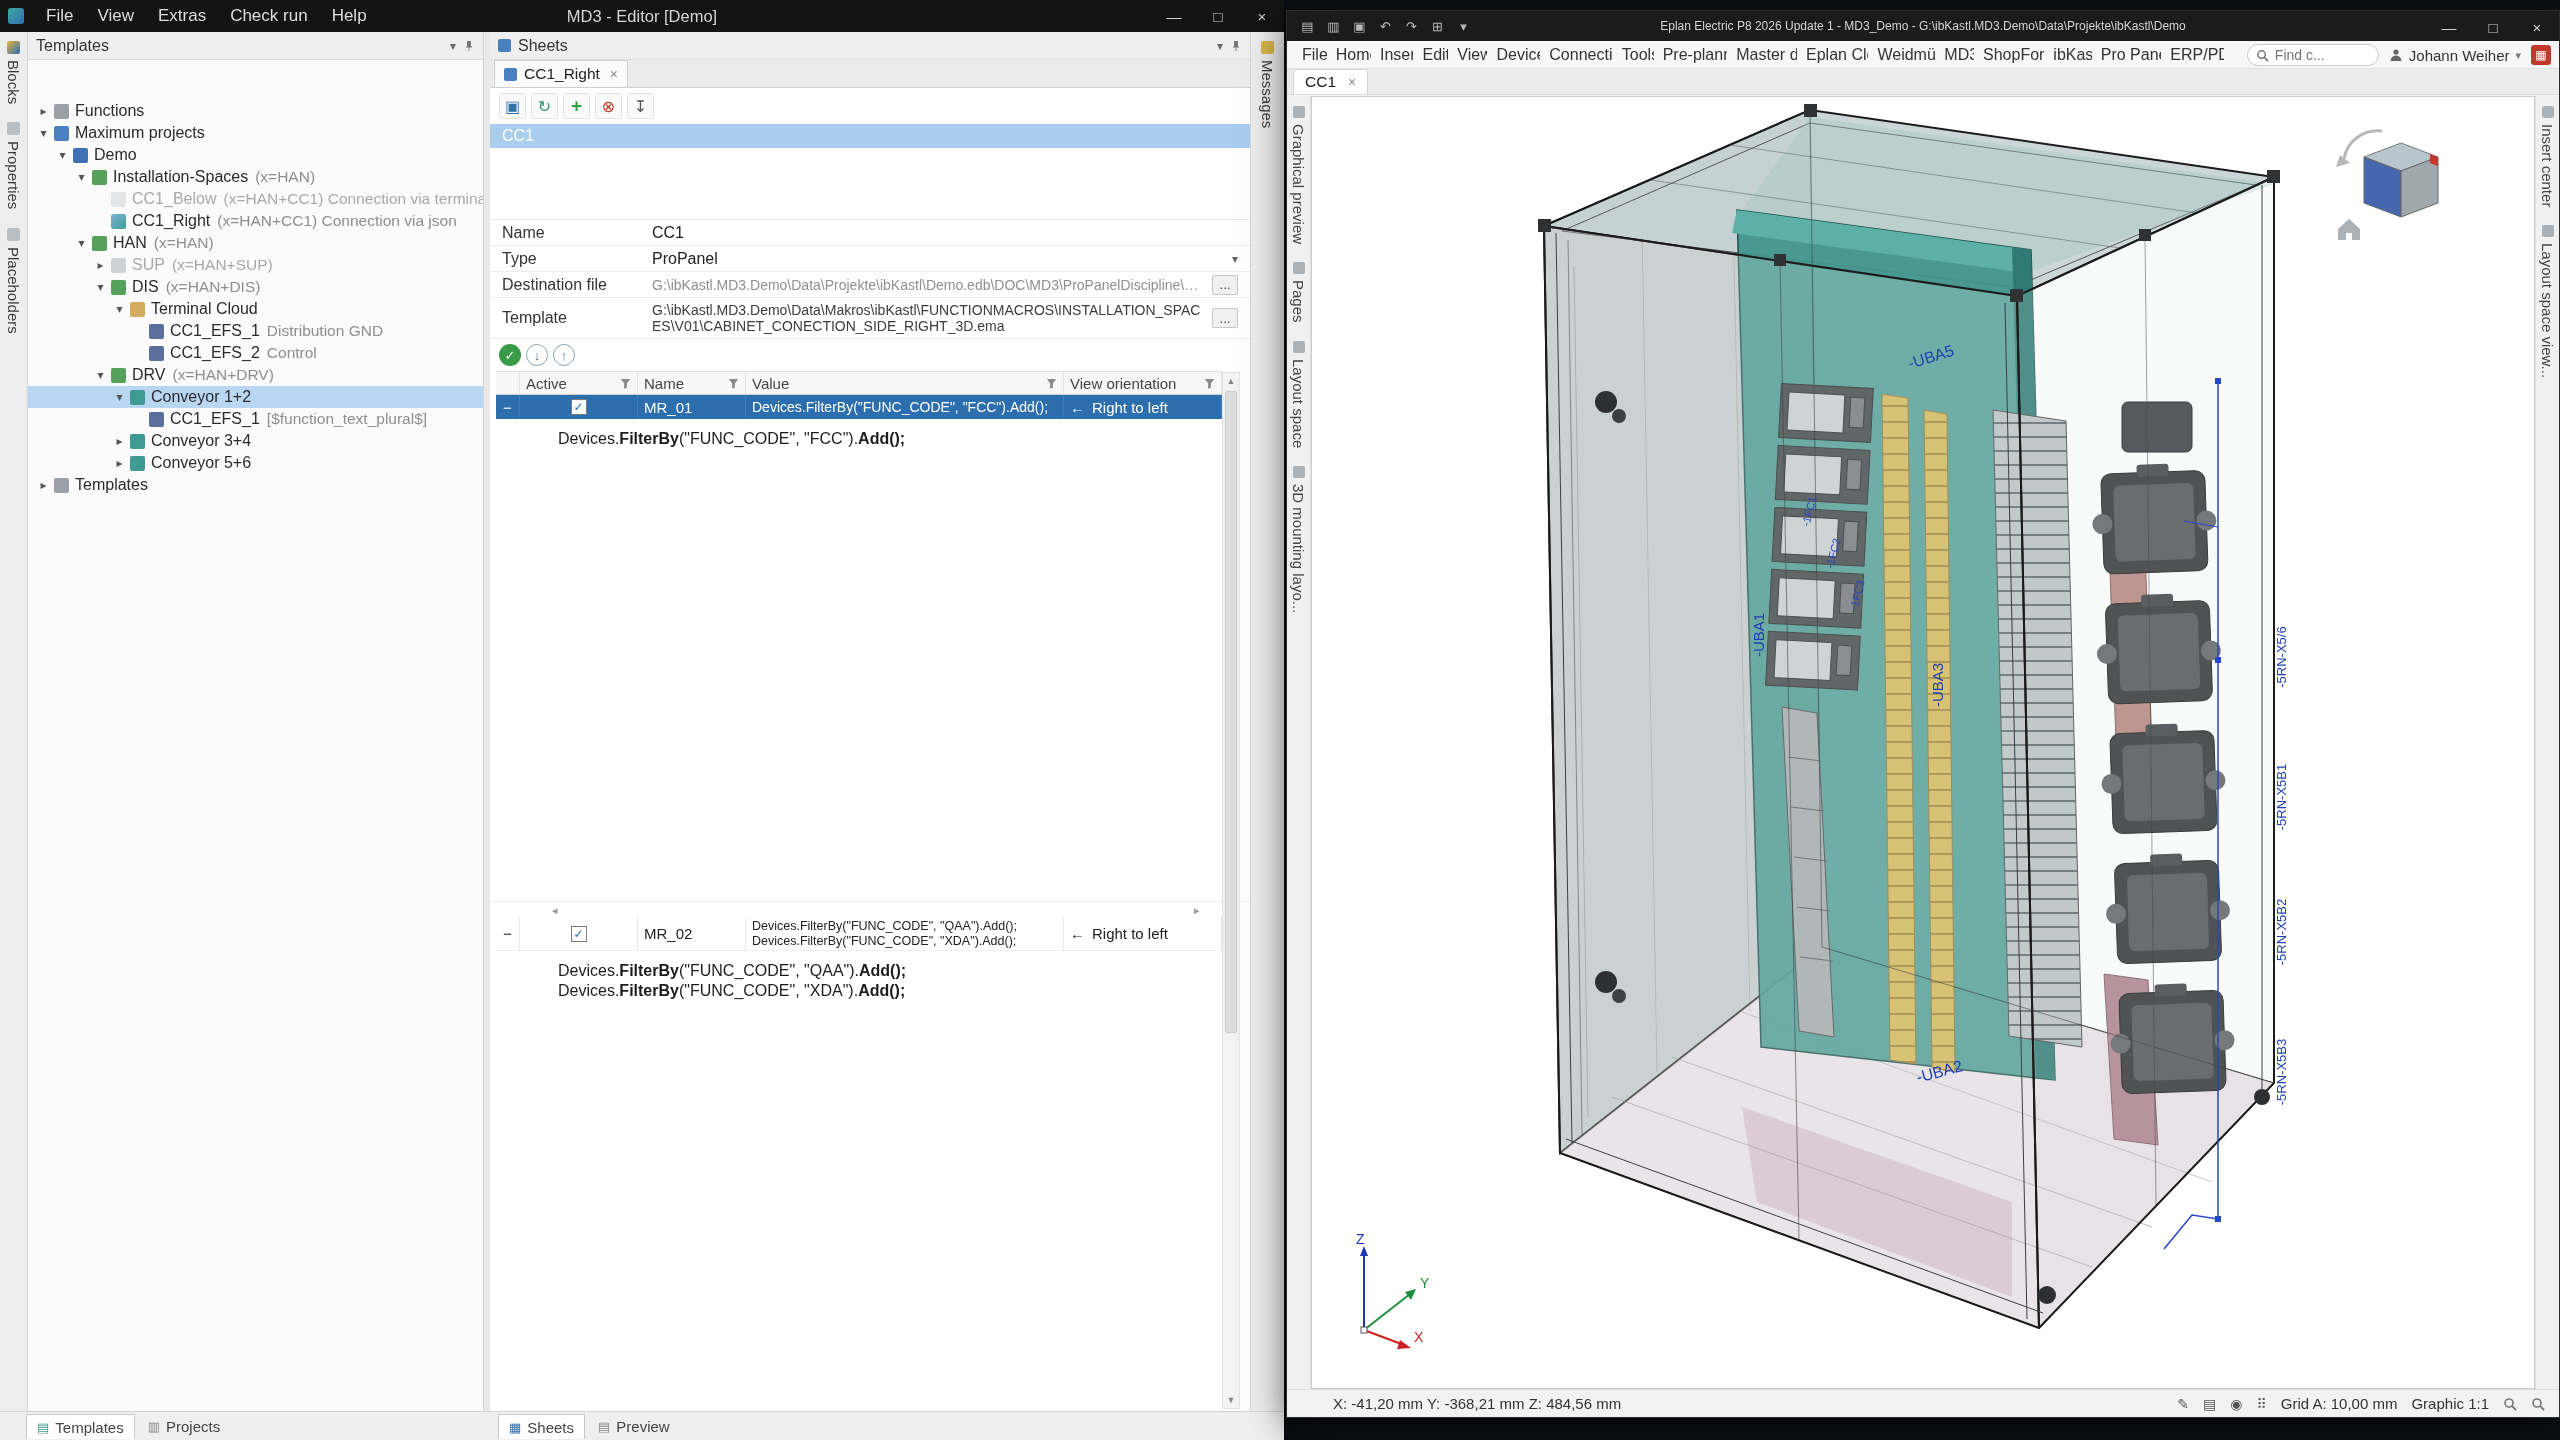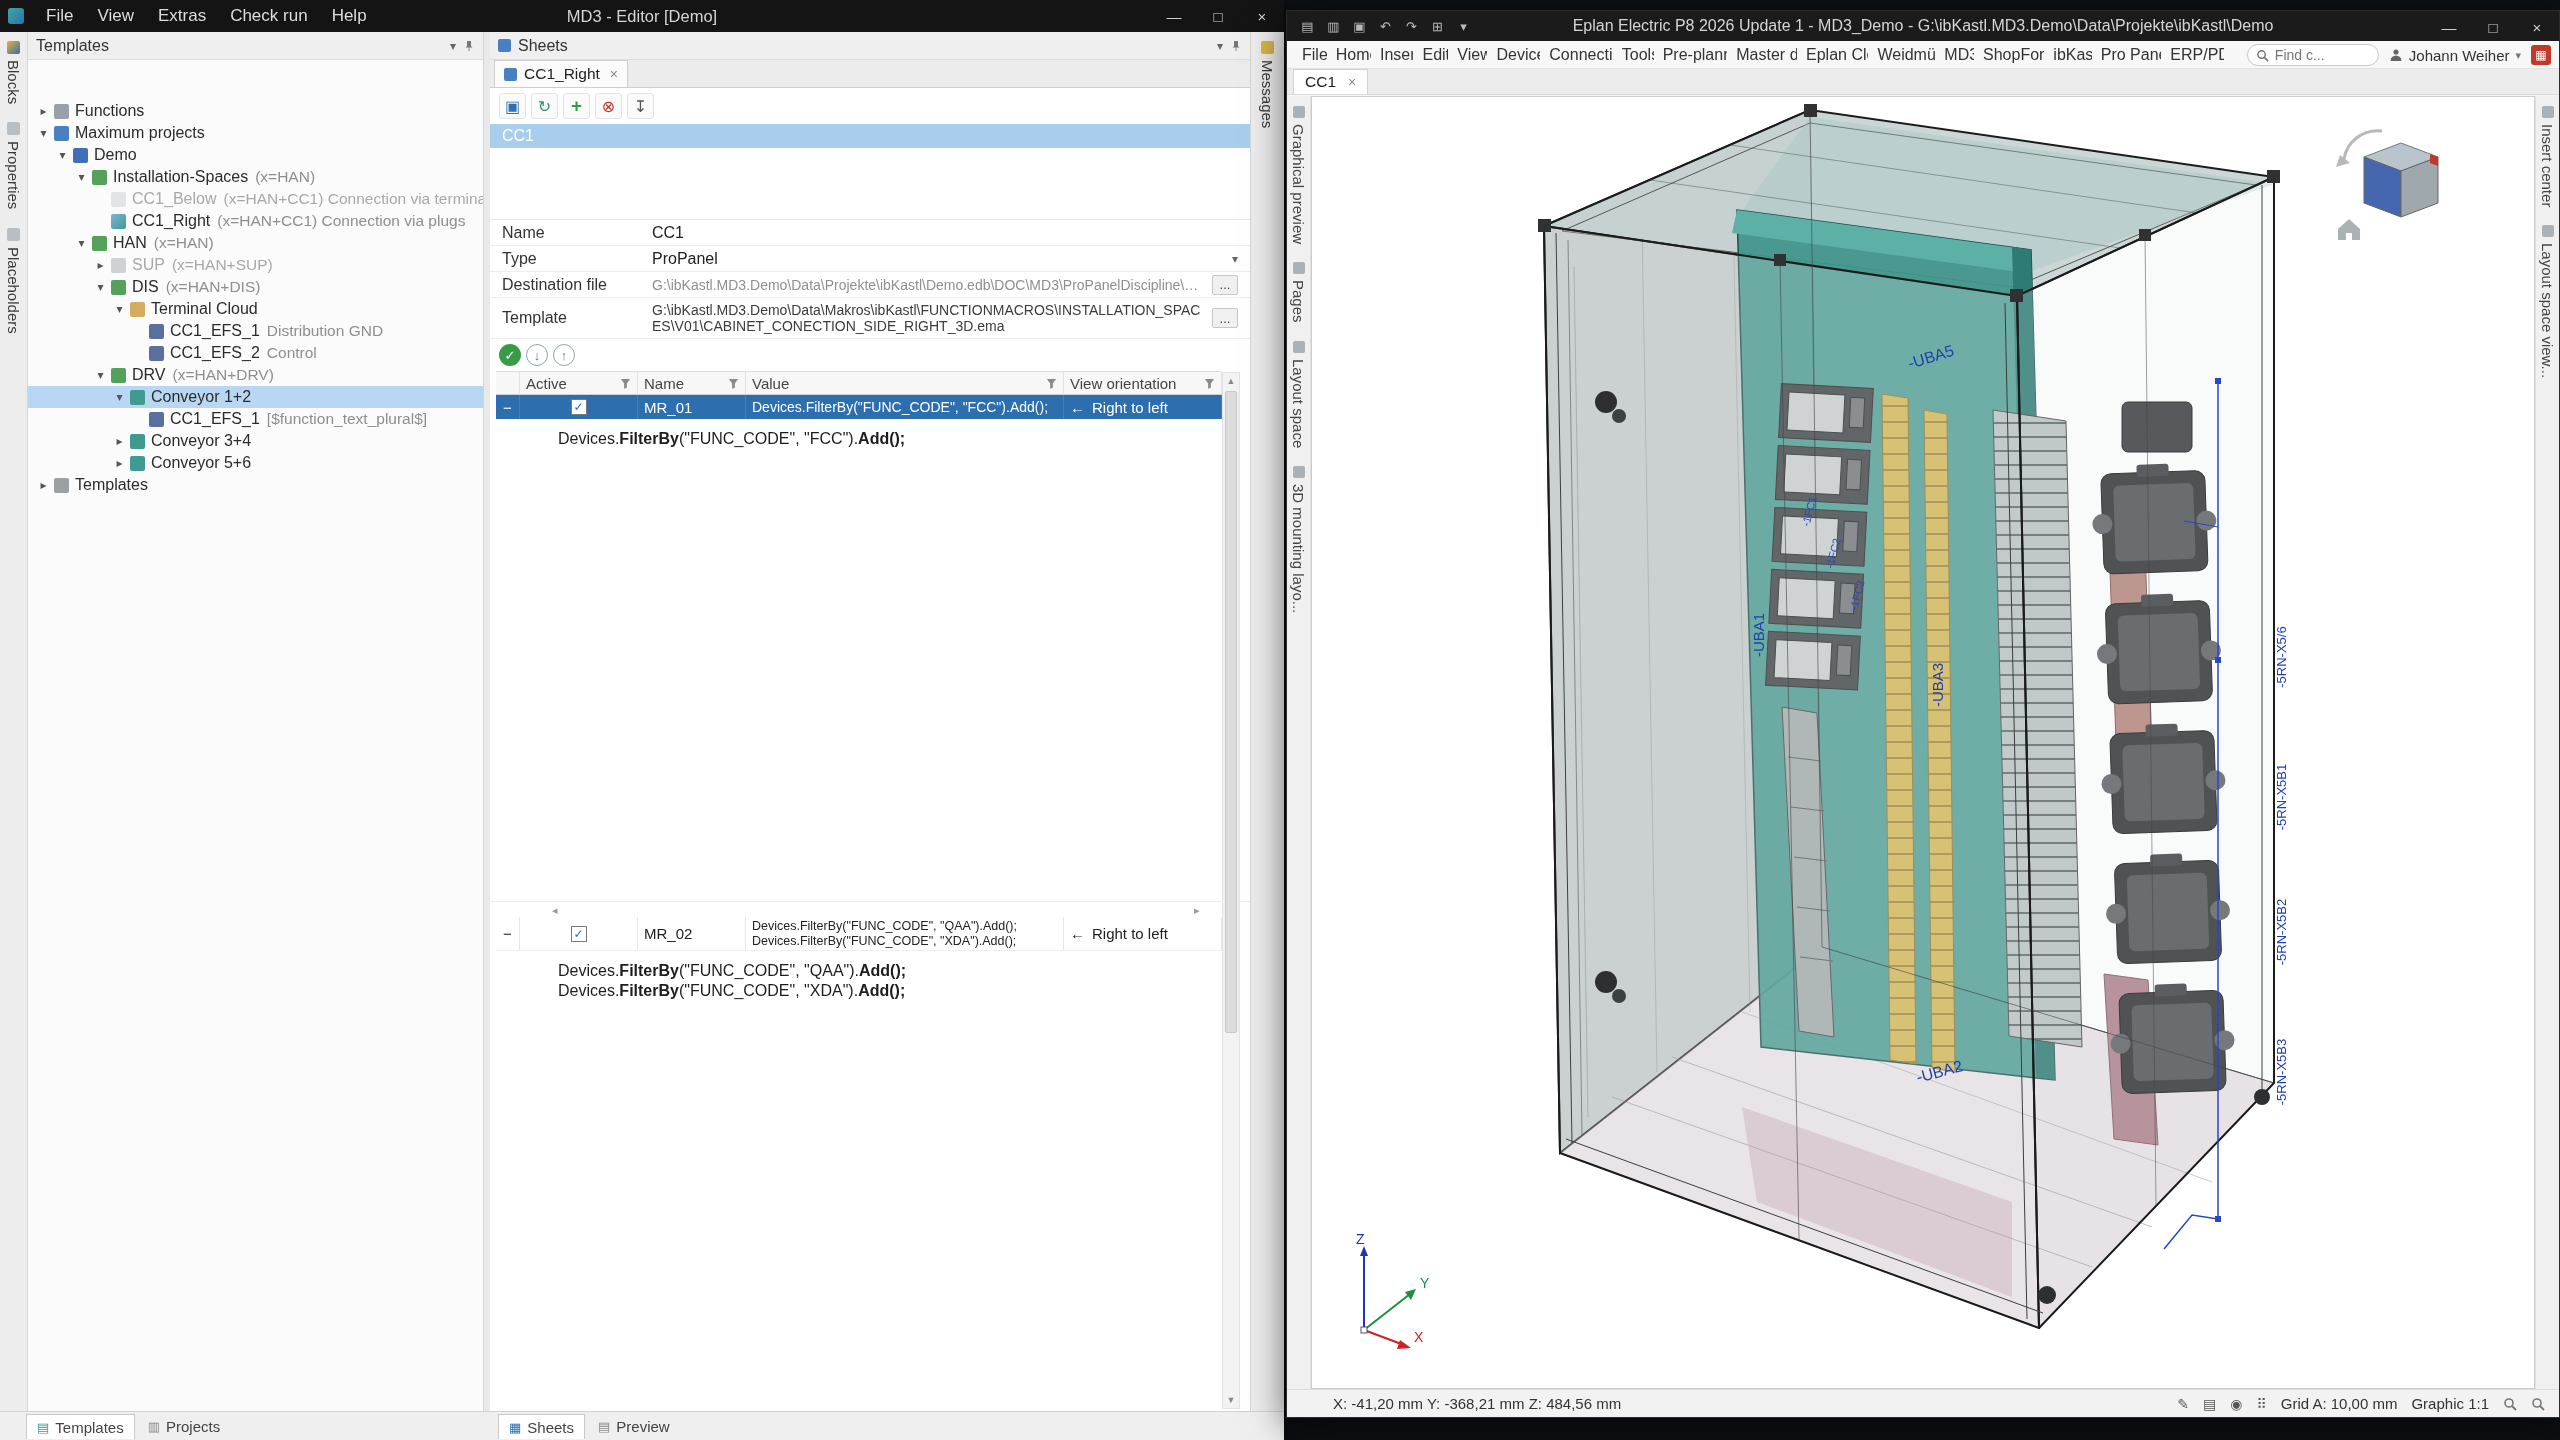--- a/index.html
+++ b/index.html
@@ -200,21 +200,21 @@
       <div class="trow lvl3 dim">
           <span class="arr"></span>
           <span class="ico ic-dim"></span>
           <span class="tl">CC1_Below</span>
           <span class="ts">(x=HAN+CC1)  Connection via terminals / directly</span>
         </div>
       <div class="trow lvl3">
           <span class="arr"></span>
           <span class="ico ic-doc"></span>
           <span class="tl">CC1_Right</span>
-          <span class="ts">(x=HAN+CC1)  Connection via plugs</span>
+          <span class="ts">(x=HAN+CC1)  Connection via json</span>
         </div>
       <div class="trow lvl2">
           <span class="arr">▾</span>
           <span class="ico ic-green"></span>
           <span class="tl">HAN</span>
           <span class="ts">(x=HAN)</span>
         </div>
       <div class="trow lvl3 dim">
           <span class="arr">▸</span>
           <span class="ico ic-gray"></span>
@@ -462,21 +462,21 @@
   <div class="ep-title">
     <div class="ep-qat">
       <span class="qbtn">▤</span>
       <span class="qbtn">▥</span>
       <span class="qbtn">▣</span>
       <span class="qbtn">↶</span>
       <span class="qbtn">↷</span>
       <span class="qbtn">⊞</span>
       <span class="qbtn">▾</span>
     </div>
-    <span class="wtitle" style="font-size:16px;">Eplan Electric P8 2026 Update 1 - MD3_Demo - G:\ibKastl.MD3.Demo\Data\Projekte\ibKastl\Demo</span>
+    <span class="wtitle" style="font-size:12px;">Eplan Electric P8 2026 Update 1 - MD3_Demo - G:\ibKastl.MD3.Demo\Data\Projekte\ibKastl\Demo</span>
     <span class="wbtns">
       <span class="wbtn">—</span>
       <span class="wbtn">□</span>
       <span class="wbtn">×</span>
     </span>
   </div>
 
   <div class="ep-ribbon">
     <span class="rtab">File</span>
     <span class="rtab">Home</span>

